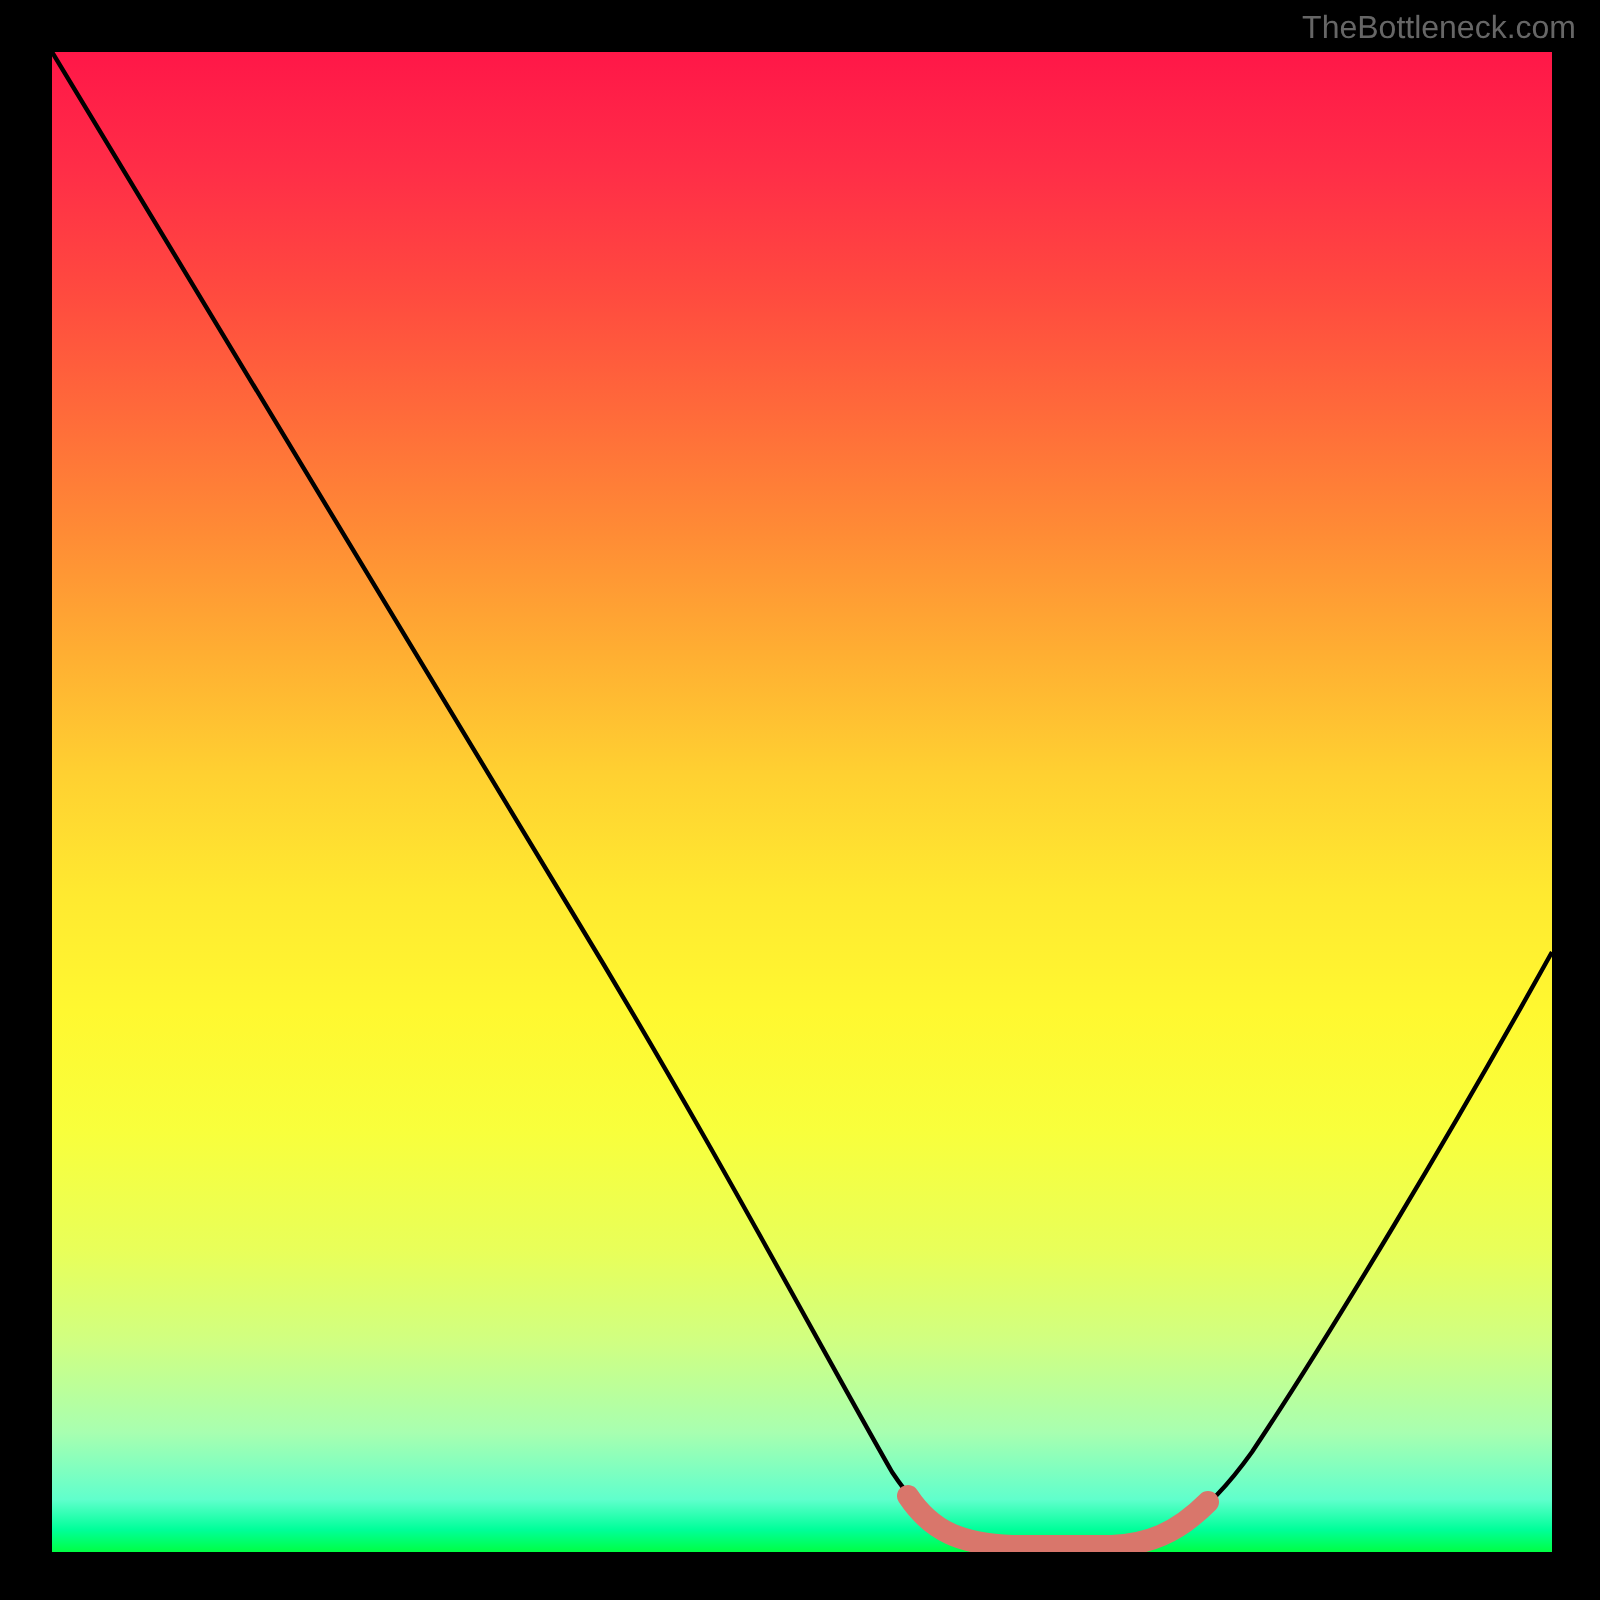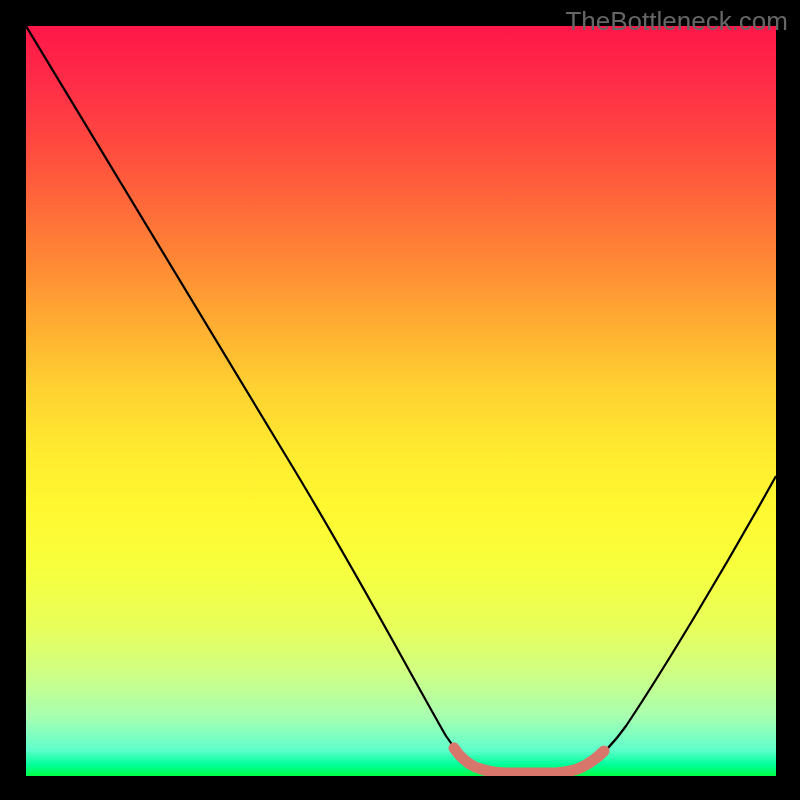--- a/index.html
+++ b/index.html
@@ -9,21 +9,21 @@
     height: 800px;
     background: #000;
     position: relative;
     font-family: Arial, sans-serif;
   }
   .watermark {
     position: absolute;
     top: 6px;
     right: 12px;
     color: #666;
-    font-size: 26px;
+    font-size: 16px;
     font-weight: 500;
     z-index: 10;
   }
   .plot-area {
     position: absolute;
     left: 26px;
     top: 26px;
     width: 750px;
     height: 750px;
     overflow: hidden;

